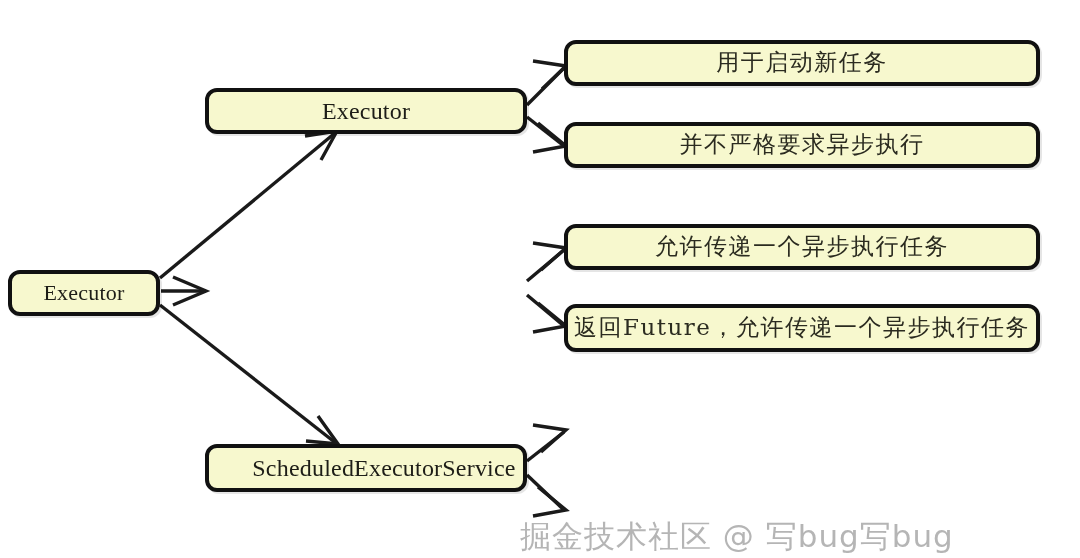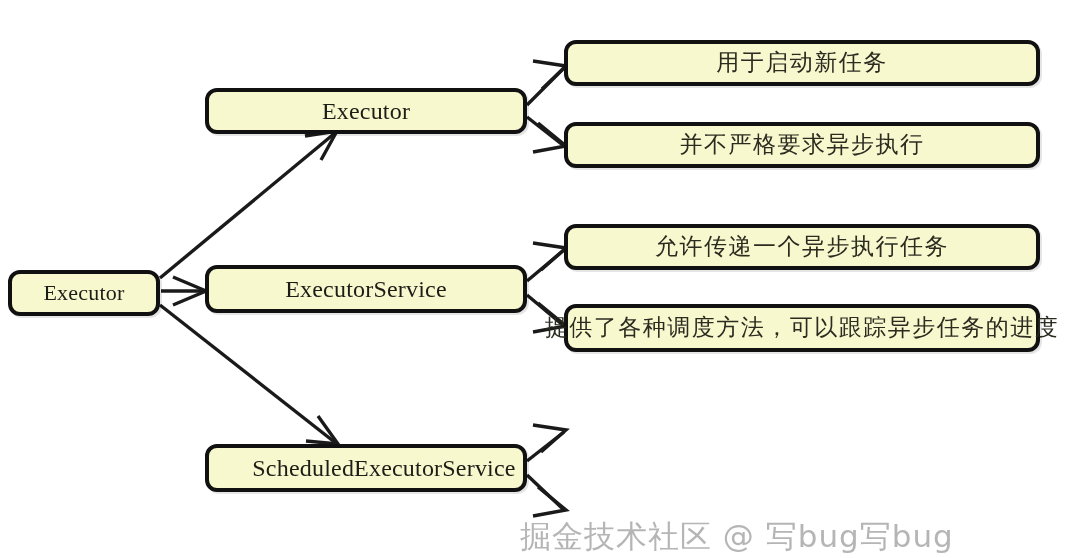--- a/index.html
+++ b/index.html
@@ -129,42 +129,39 @@
   </svg>
 
   <div class="node latin" id="node-root">
     <span class="node-label">Executor</span>
   </div>
 
   <div class="node latin" id="node-executor">
     <span class="node-label">Executor</span>
   </div>
 
-  <div class="node latin" id="node-executor-service">
-    <span class="node-label">ExecutorService</span>
-  </div>
 
   <div class="node latin" id="node-scheduled-service">
     <span class="node-label">ScheduledExecutorService</span>
   </div>
 
   <div class="node cjk" id="node-desc-1">
     <span class="node-label">用于启动新任务</span>
   </div>
 
   <div class="node cjk" id="node-desc-2">
     <span class="node-label">并不严格要求异步执行</span>
   </div>
 
   <div class="node cjk" id="node-desc-3">
     <span class="node-label">允许传递一个异步执行任务</span>
   </div>
 
   <div class="node cjk" id="node-desc-4">
-    <span class="node-label">提供了各种调度方法，可以跟踪异步任务的进度</span>
+    <span class="node-label">返回Future，允许传递一个异步执行任务</span>
   </div>
 
 
 
   <div class="watermark">
     <span>掘金技术社区 @ 写bug写bug</span>
   </div>
 
 </div>
 

